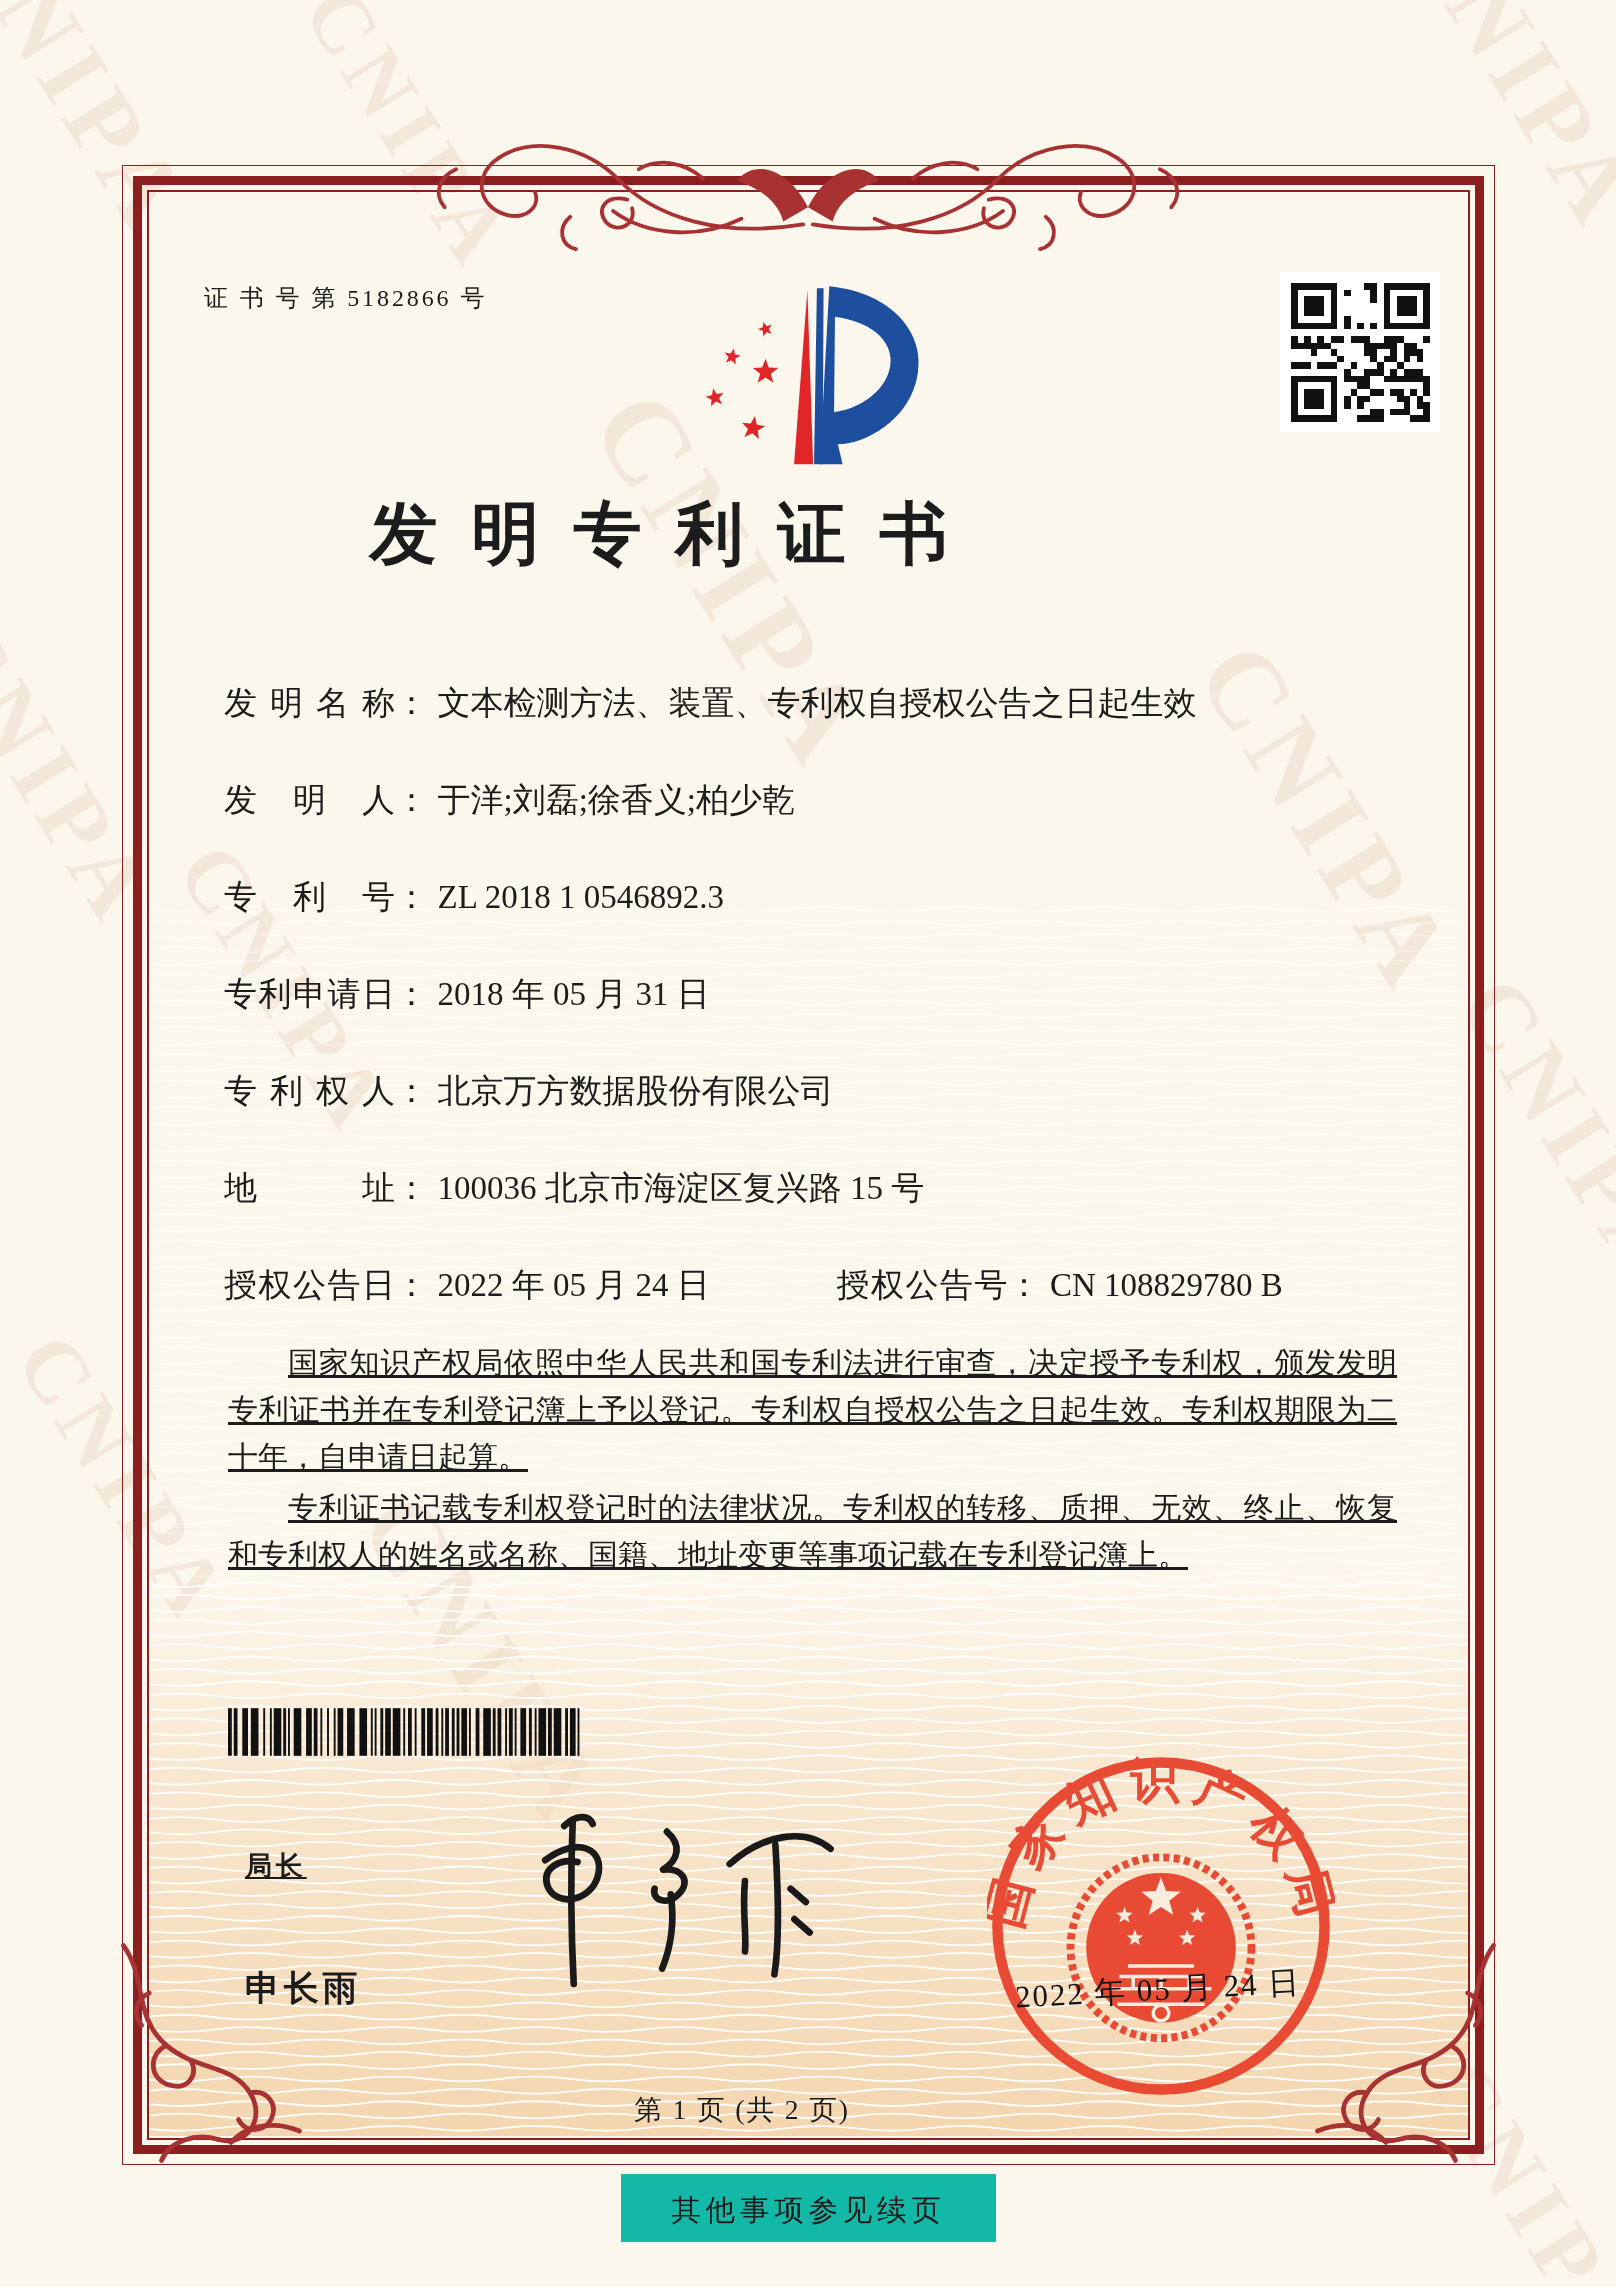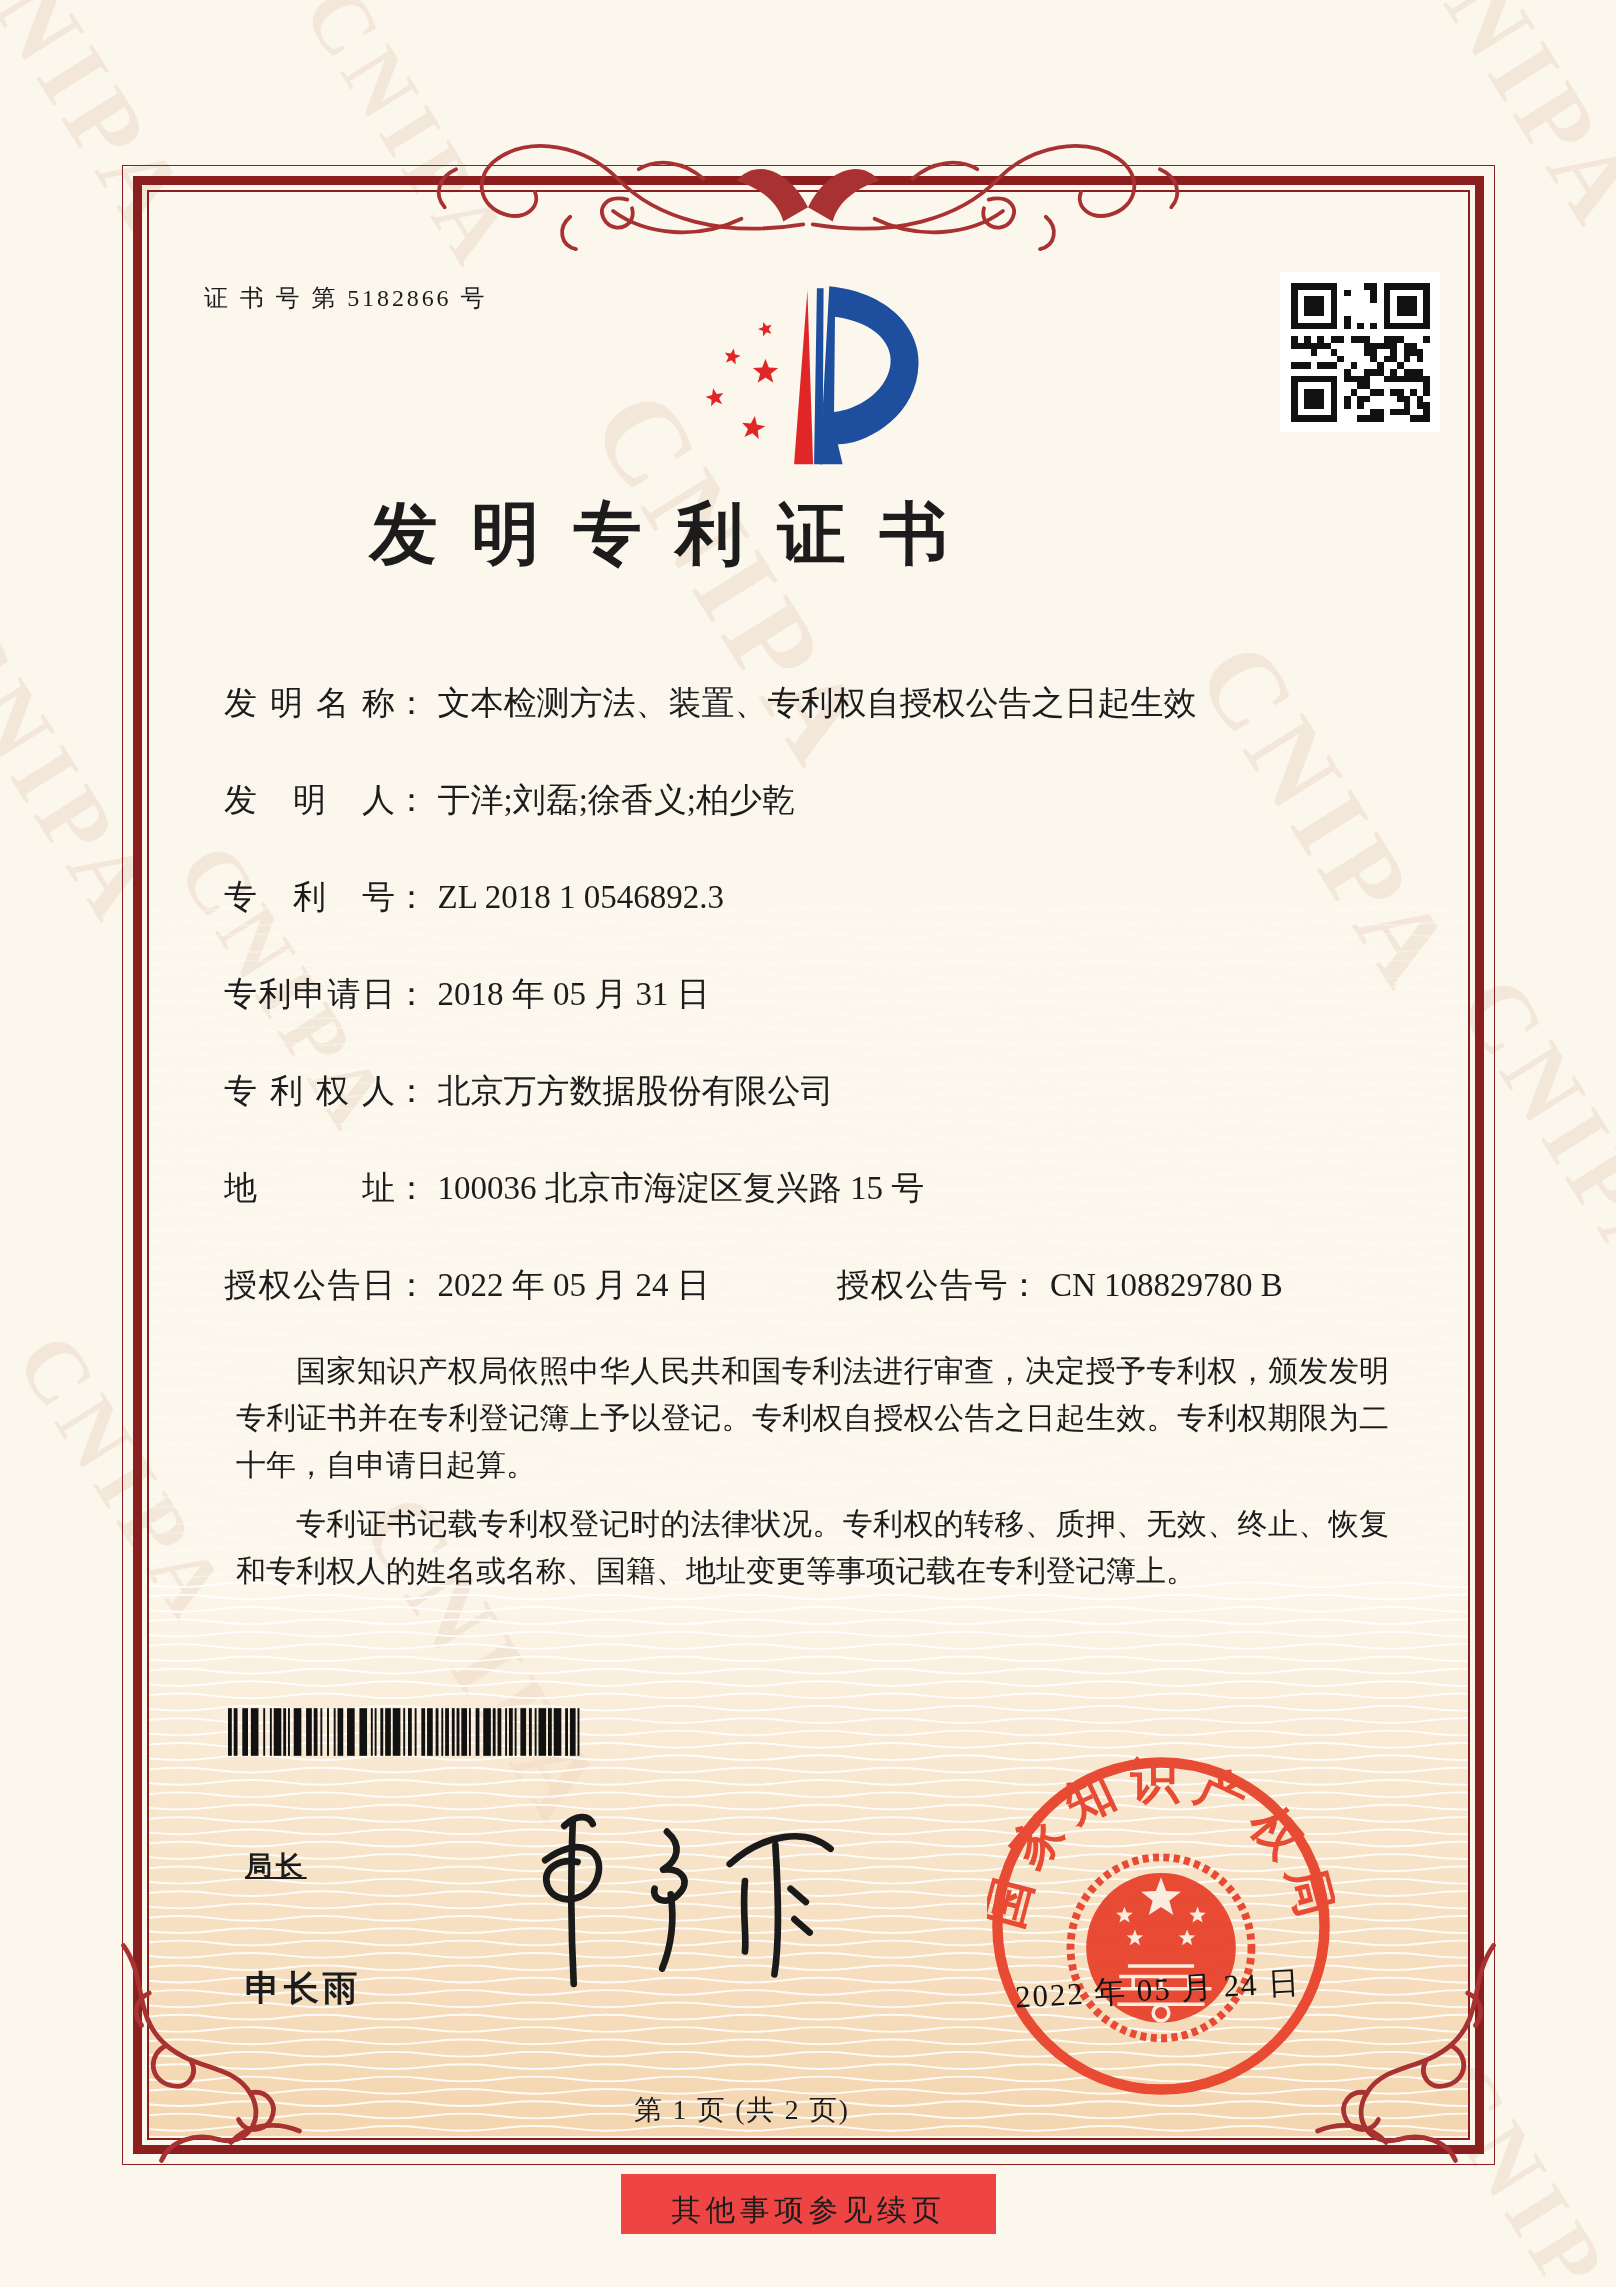--- a/index.html
+++ b/index.html
@@ -30,33 +30,33 @@
          font-size:68px;font-weight:bold;letter-spacing:34px;text-indent:34px;}
   
   #fields{position:absolute;left:224px;top:681px;width:1189px;font-size:33px;}
   .f-row{height:48px;margin-bottom:49px;white-space:nowrap;}
   .f-label{display:inline-block;width:171px;text-align:justify;text-align-last:justify;vertical-align:bottom;}
   .f-colon{display:inline-block;}
   .f-value{margin-left:9.5px;}
   .g1{display:inline-block;width:399px;margin-left:9.5px;}
   
   #paras{position:absolute;left:224px;top:1335px;width:1177px;font-size:30px;line-height:47px;text-align:justify;}
-  #paras p{margin:12px;text-indent:2em;}
+  #paras p{margin:4px;text-indent:2em;text-decoration:underline;}
   
   .barcode{position:absolute;left:228px;top:1708px;}
   .signer-title{position:absolute;left:245px;top:1848px;font-size:27px;font-weight:600;
     font-family:"Liberation Sans","DejaVu Sans",sans-serif;letter-spacing:3.8px;text-decoration:underline;}
   .signer-name{position:absolute;left:245px;top:1965px;font-size:35px;font-weight:600;
     font-family:"Liberation Sans","DejaVu Sans",sans-serif;letter-spacing:3.8px;}
   .signature{position:absolute;left:490px;top:1805px;}
   .seal{position:absolute;left:987px;top:1752px;}
   .seal-date{position:absolute;left:1006px;top:1969px;width:304px;text-align:center;
     font-size:31px;color:#141414;transform:rotate(-3deg);letter-spacing:1.9px;}
   .page-num{position:absolute;left:504px;top:2091px;width:476px;text-align:center;font-size:27.6px;letter-spacing:1.9px;}
-  .cont-strip{position:absolute;left:621px;top:2174px;width:375px;height:60px;background:#ef4444;}
+  .cont-strip{position:absolute;left:621px;top:2174px;width:375px;height:68px;background:#14b8a6;}
   .cont-strip span{display:block;line-height:72px;text-align:center;font-size:29.5px;letter-spacing:4.8px;}
   .orn{position:absolute;pointer-events:none;}
 </style>
 </head>
 <body>
 
 <div id="page">
 
   <div id="wms">
       <span class="wm" style="left: 71px; top: 71px; font-size: 100px; opacity: 0.17;">CNIPA</span>

